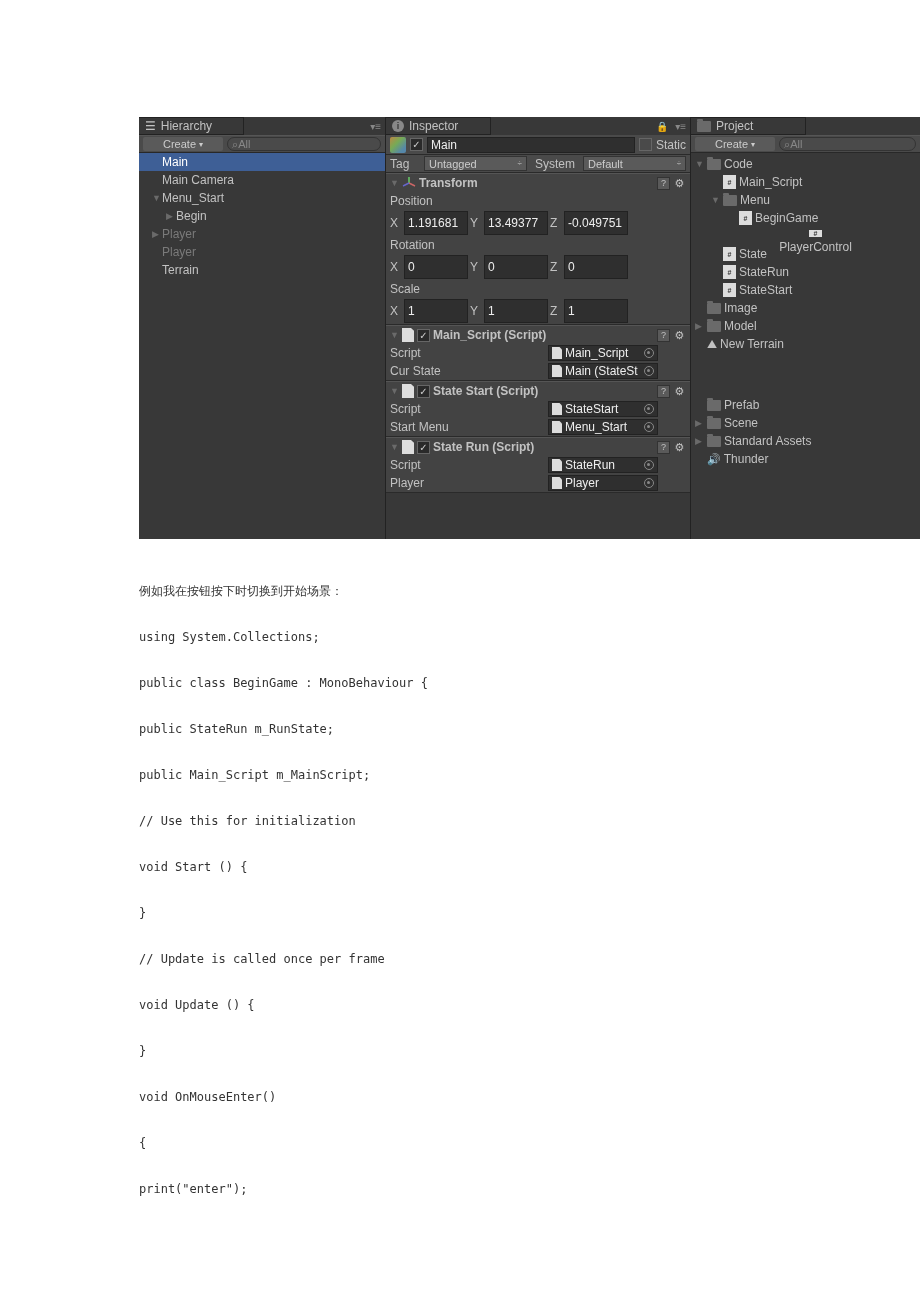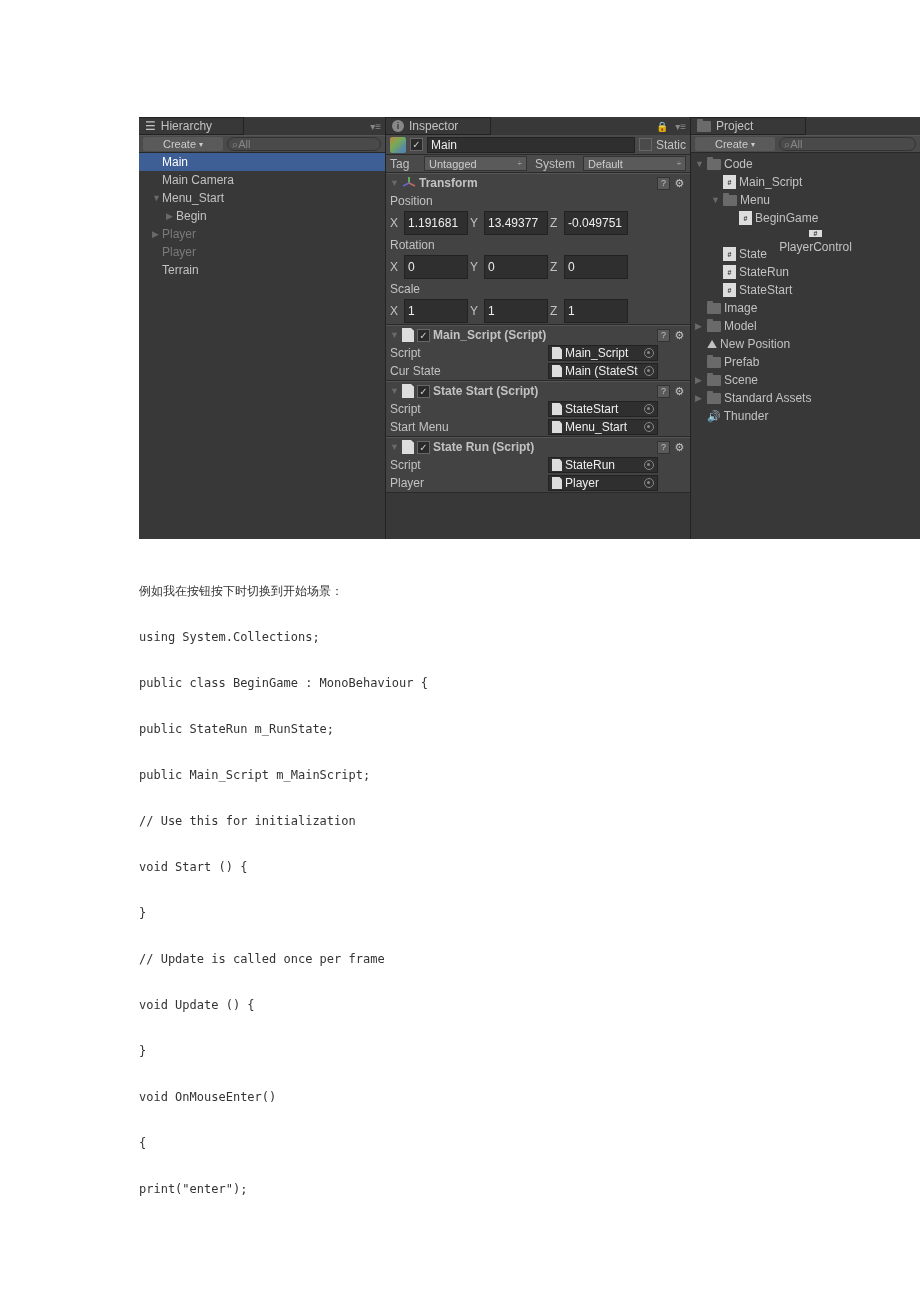--- a/index.html
+++ b/index.html
@@ -345,23 +345,23 @@
           <span>Image</span>
         </div>
         <div class="pitem" style="padding-left: 4px;">
           <span class="caret">▶</span>
           <div class="folder"></div>
           <span>Model</span>
         </div>
         <div class="pitem" style="padding-left: 4px;">
           <span class="caret"></span>
           <span style="font-size: 12px;">⛰</span>
-          <span>New Position</span>
-        </div>
-        <div class="pitem" style="padding-left: 4px;">
+          <span>New Terrain</span>
+        </div>
+        <div class="pitem" style="padding-left: 4px; margin-top: 43px;">
           <span class="caret"></span>
           <div class="folder"></div>
           <span>Prefab</span>
         </div>
         <div class="pitem" style="padding-left: 4px;">
           <span class="caret">▶</span>
           <div class="folder"></div>
           <span>Scene</span>
         </div>
         <div class="pitem" style="padding-left: 4px;">

